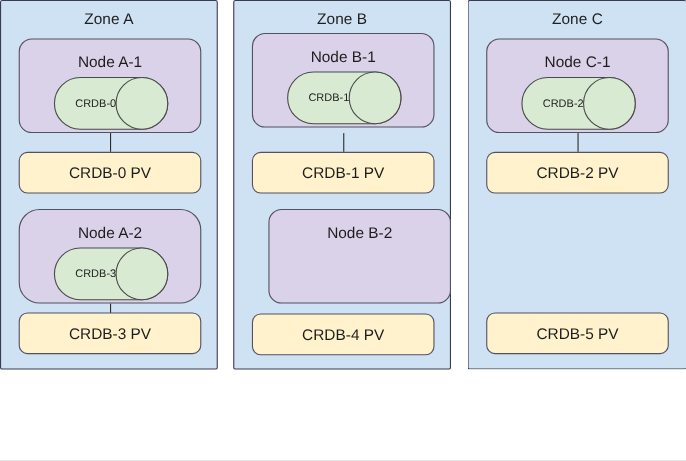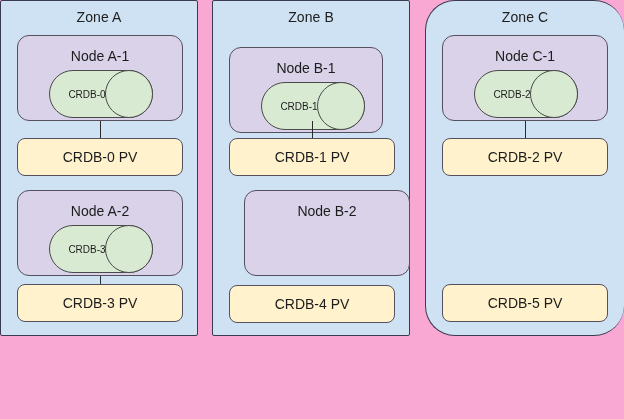--- a/index.html
+++ b/index.html
@@ -14,34 +14,34 @@
     overflow: hidden;
     font-family: "Liberation Sans", sans-serif;
     -webkit-font-smoothing: antialiased;
   }
   #canvas {
     position: absolute;
     left: 0;
     top: 0;
     width: 624px;
     height: 419px;
-    background: #f9a8d4;
+    background: #ffffff;
   }
   .zone {
     position: absolute;
     top: 0;
     height: 336px;
     background: #cfe2f3;
     border: 1px solid #3b3b4f;
     box-sizing: border-box;
     border-radius: 2px;
   }
   #zone-a { left: 0px;   width: 198px; }
   #zone-b { left: 212px; width: 198px; text-decoration: underline; }
-  #zone-c { left: 425px; width: 199px; border-right: none; border-radius: 30px; }
+  #zone-c { left: 425px; width: 199px; border-right: none; }
 
   .zone-title {
     position: absolute;
     left: 0;
     right: 0;
     top: 8px;
     text-align: center;
     font-size: 14px;
     color: #202020;
     letter-spacing: 0.1px;
@@ -138,36 +138,36 @@
       <div class="node-label">Node A-1</div>
       <div class="cyl" style="left:31px; top:34px;">
         <div class="body"></div>
         <div class="cap"></div>
         <div class="cyl-label">CRDB-0</div>
       </div>
     </div>
     <div class="connector" style="left:99px; top:120px; height:17px;"></div>
     <div class="pv" style="left:16px; top:137px; width:166px;">CRDB-0 PV</div>
 
-    <div class="node" style="left:16px; top:189px; width:166px; height:86px;">
+    <div class="node" style="left:16px; top:189px; width:166px; height:86px;border-radius:19px;">
       <div class="node-label">Node A-2</div>
       <div class="cyl" style="left:31px; top:34px;text-decoration:underline;">
         <div class="body"></div>
         <div class="cap"></div>
         <div class="cyl-label">CRDB-3</div>
       </div>
     </div>
     <div class="connector" style="left:99px; top:275px; height:16px;"></div>
     <div class="pv" style="left:16px; top:283px; width:166px;">CRDB-3 PV</div>
   </div>
 
   <div class="zone" id="zone-b">
     <div class="zone-title">Zone B</div>
 
-    <div class="node" style="left:16px; top:46px; width:154px; height:86px;">
+    <div class="node" style="left:16px; top:29px; width:166px; height:86px;">
       <div class="node-label">Node B-1</div>
       <div class="cyl" style="left:31px; top:34px;">
         <div class="body"></div>
         <div class="cap"></div>
         <div class="cyl-label">CRDB-1</div>
       </div>
     </div>
     <div class="connector" style="left:99px; top:120px; height:17px;"></div>
     <div class="pv" style="left:16px; top:137px; width:166px;">CRDB-1 PV</div>
 

